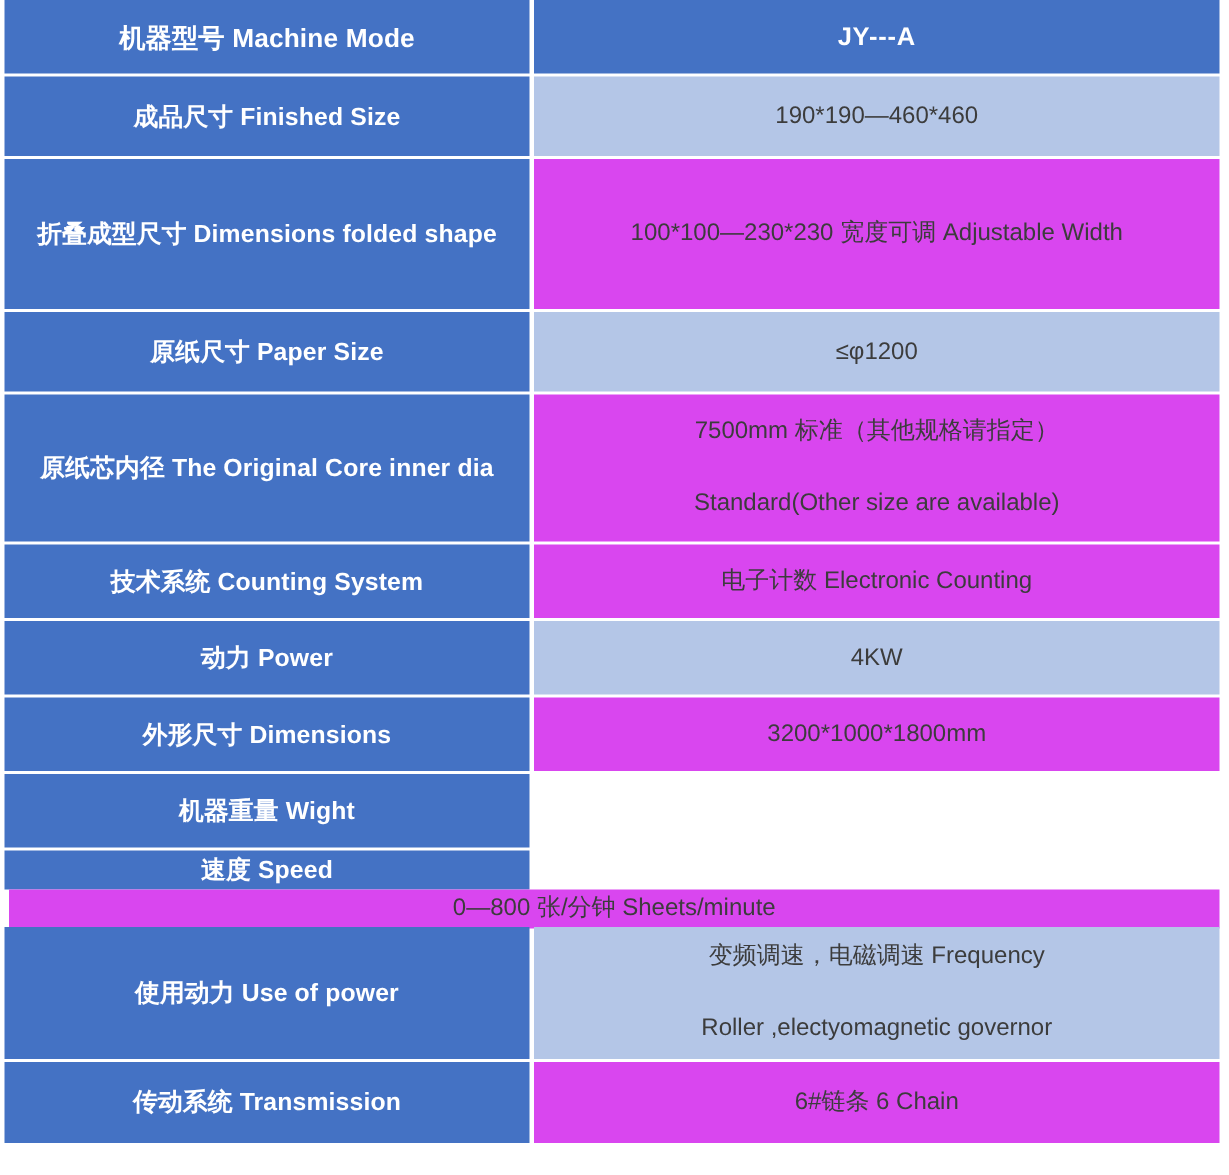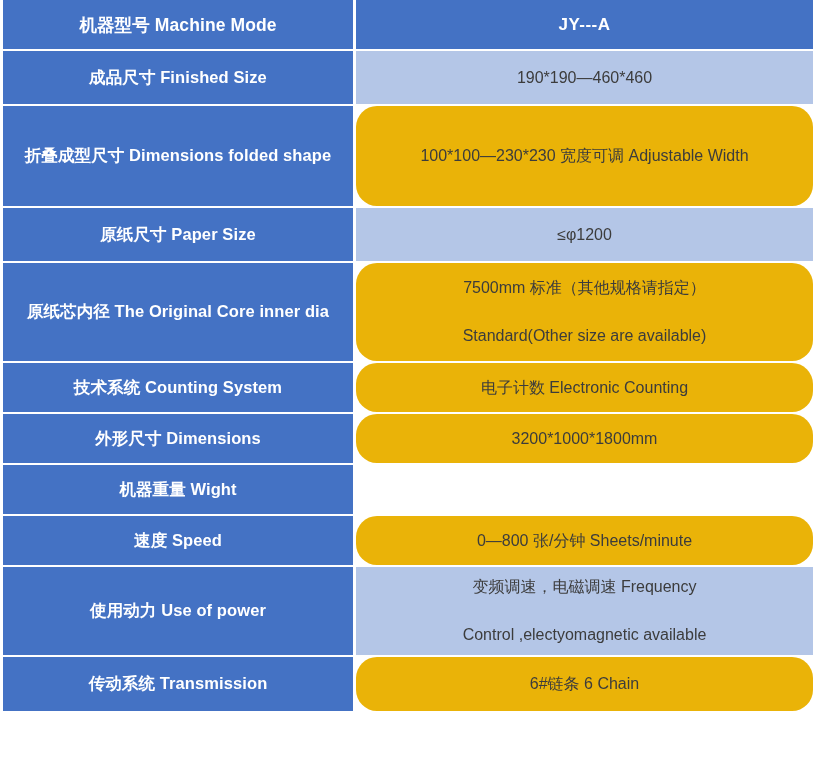--- a/index.html
+++ b/index.html
@@ -59,21 +59,21 @@
     flex-direction: column;
     align-items: center;
     justify-content: center;
     text-align: center;
     padding: 2px 10px;
   }
   .cell-value .line { display: block; line-height: 1.35; }
   .cell-value .line + .line { margin-top: 26px; }
 
   .shade-dark  { background: #b4c6e7; }
-  .shade-light { background: #eab308; border-radius: 21px; }
+  .shade-light { background: #d946ef; }
 
   
   .row-header .cell-value {
     background: #4472c4;
     color: #ffffff;
     font-weight: bold;
     font-size: 17px;
     letter-spacing: 0.5px;
   }
   .row-header .cell-label {
@@ -84,21 +84,21 @@
   .h-header { height: 49px; }
   .h-1      { height: 53px; }
   .h-2      { height: 100px; }
   .h-3      { height: 53px; }
   .h-4      { height: 98px; }
   .h-5      { height: 49px; }
   .h-6      { height: 49px; }
   .h-7      { height: 49px; }
   .h-8      { height: 49px; }
   .h-9      { height: 49px; gap: 42px; }
-  .h-10     { height: 49px; }
+  .h-10     { height: 49px; flex-direction: column; }
   .h-11     { height: 88px; }
   .h-12     { height: 54px; }
 </style>
 </head>
 <body>
 
 <div id="spec-table">
 
   <div class="row row-header h-header">
     <div class="cell-label">机器型号 Machine Mode</div>
@@ -135,20 +135,26 @@
   </div>
 
 
   <div class="row h-6">
     <div class="cell-label">技术系统 Counting System</div>
     <div class="cell-value shade-light">
       <span class="line">电子计数 Electronic Counting</span>
     </div>
   </div>
 
+  <div class="row h-7">
+    <div class="cell-label">动力 Power</div>
+    <div class="cell-value shade-dark">
+      <span class="line">4KW</span>
+    </div>
+  </div>
 
   <div class="row h-8">
     <div class="cell-label">外形尺寸 Dimensions</div>
     <div class="cell-value shade-light">
       <span class="line">3200*1000*1800mm</span>
     </div>
   </div>
 
   <div class="row h-9">
     <div class="cell-label">机器重量 Wight</div>
@@ -158,21 +164,21 @@
     <div class="cell-label">速度 Speed</div>
     <div class="cell-value shade-light">
       <span class="line">0—800 张/分钟 Sheets/minute</span>
     </div>
   </div>
 
   <div class="row h-11">
     <div class="cell-label">使用动力 Use of power</div>
     <div class="cell-value shade-dark">
       <span class="line">变频调速，电磁调速 Frequency</span>
-      <span class="line">Control ,electyomagnetic available</span>
+      <span class="line">Roller ,electyomagnetic governor</span>
     </div>
   </div>
 
   <div class="row h-12">
     <div class="cell-label">传动系统 Transmission</div>
     <div class="cell-value shade-light">
       <span class="line">6#链条 6 Chain</span>
     </div>
   </div>
 

